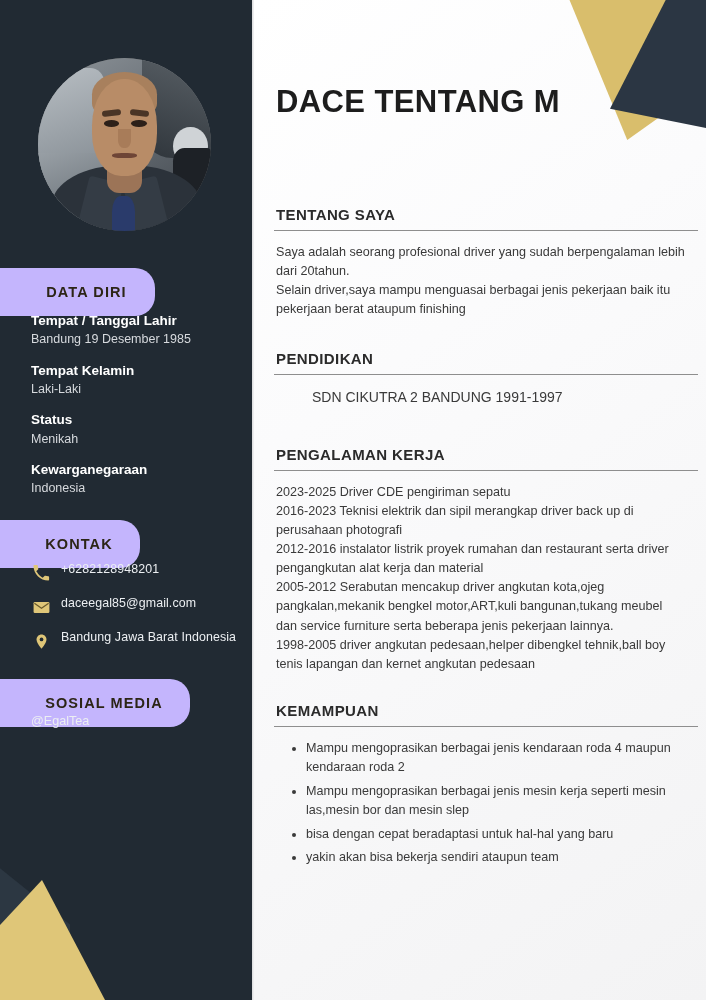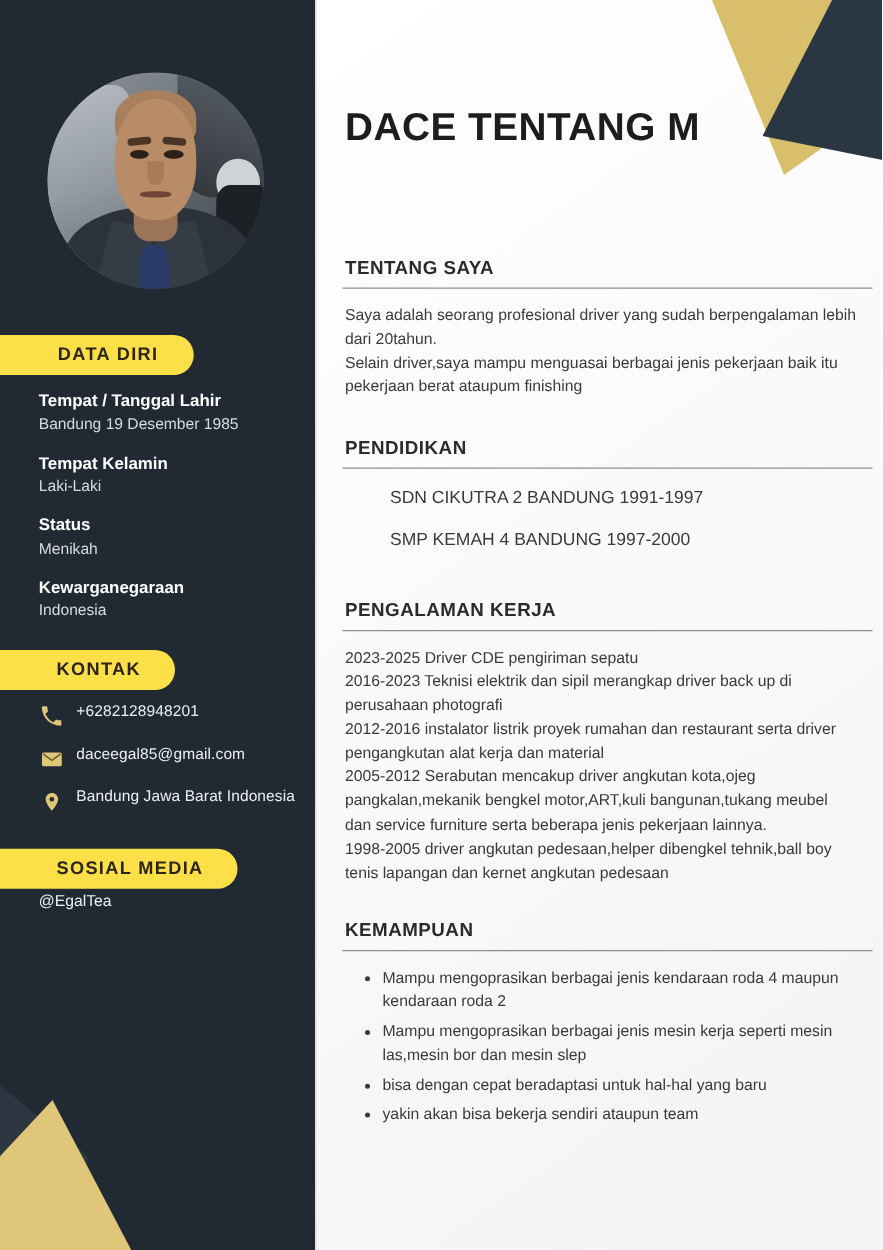--- a/index.html
+++ b/index.html
@@ -76,22 +76,22 @@
       background:#a87c59; border-radius:0 0 40% 40%; }
   .ph-mouth{ position:absolute; left:43%; top:55%; width:14%; height:3%;
       background:#6e4536; border-radius:40%; }
   .ph-ob1{ position:absolute; right:2%; top:40%; width:20%; height:22%;
       background:#cfd3d6; border-radius:50%; }
   .ph-ob2{ position:absolute; right:0%; top:52%; width:22%; height:26%;
       background:#1d2126; border-radius:30% 10% 40% 20%; }
 
   
   .badge{
-    position:absolute; left:0; height:32px;
-    background:#fde047;
+    position:absolute; left:0; height:48px;
+    background:#c4b5fd;
     border-radius:0 20px 20px 0;
     display:flex; align-items:center; justify-content:center;
     z-index:6;
   }
   .badge span{
     font-size:14.5px; font-weight:bold; letter-spacing:1.1px;
     color:#2c2516; padding-right:16px; padding-left:34px;
     white-space:nowrap;
   }
   #badge-data  { top:268px; width:155px; }
@@ -275,21 +275,20 @@
         </div>
       </section>
 
       <div class="sp1"></div>
 
       <section class="sec">
         <div class="sec-title">PENDIDIKAN</div>
         <div class="sec-rule"></div>
         <div class="sec-body">
           <div class="edu-item">SDN CIKUTRA 2 BANDUNG 1991-1997</div>
-          <div class="edu-item">SMP KEMAH 4 BANDUNG 1997-2000</div>
         </div>
       </section>
 
       <div class="sp2"></div>
 
       <section class="sec">
         <div class="sec-title">PENGALAMAN KERJA</div>
         <div class="sec-rule"></div>
         <div class="sec-body">
           <div class="exp-line">2023-2025 Driver CDE pengiriman sepatu</div>

